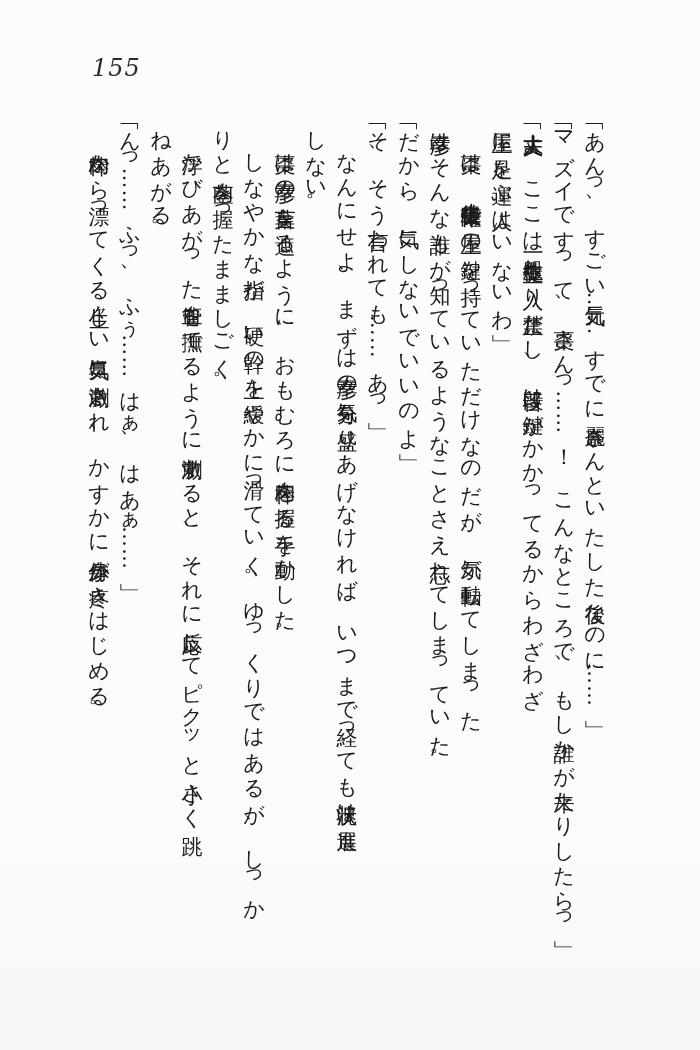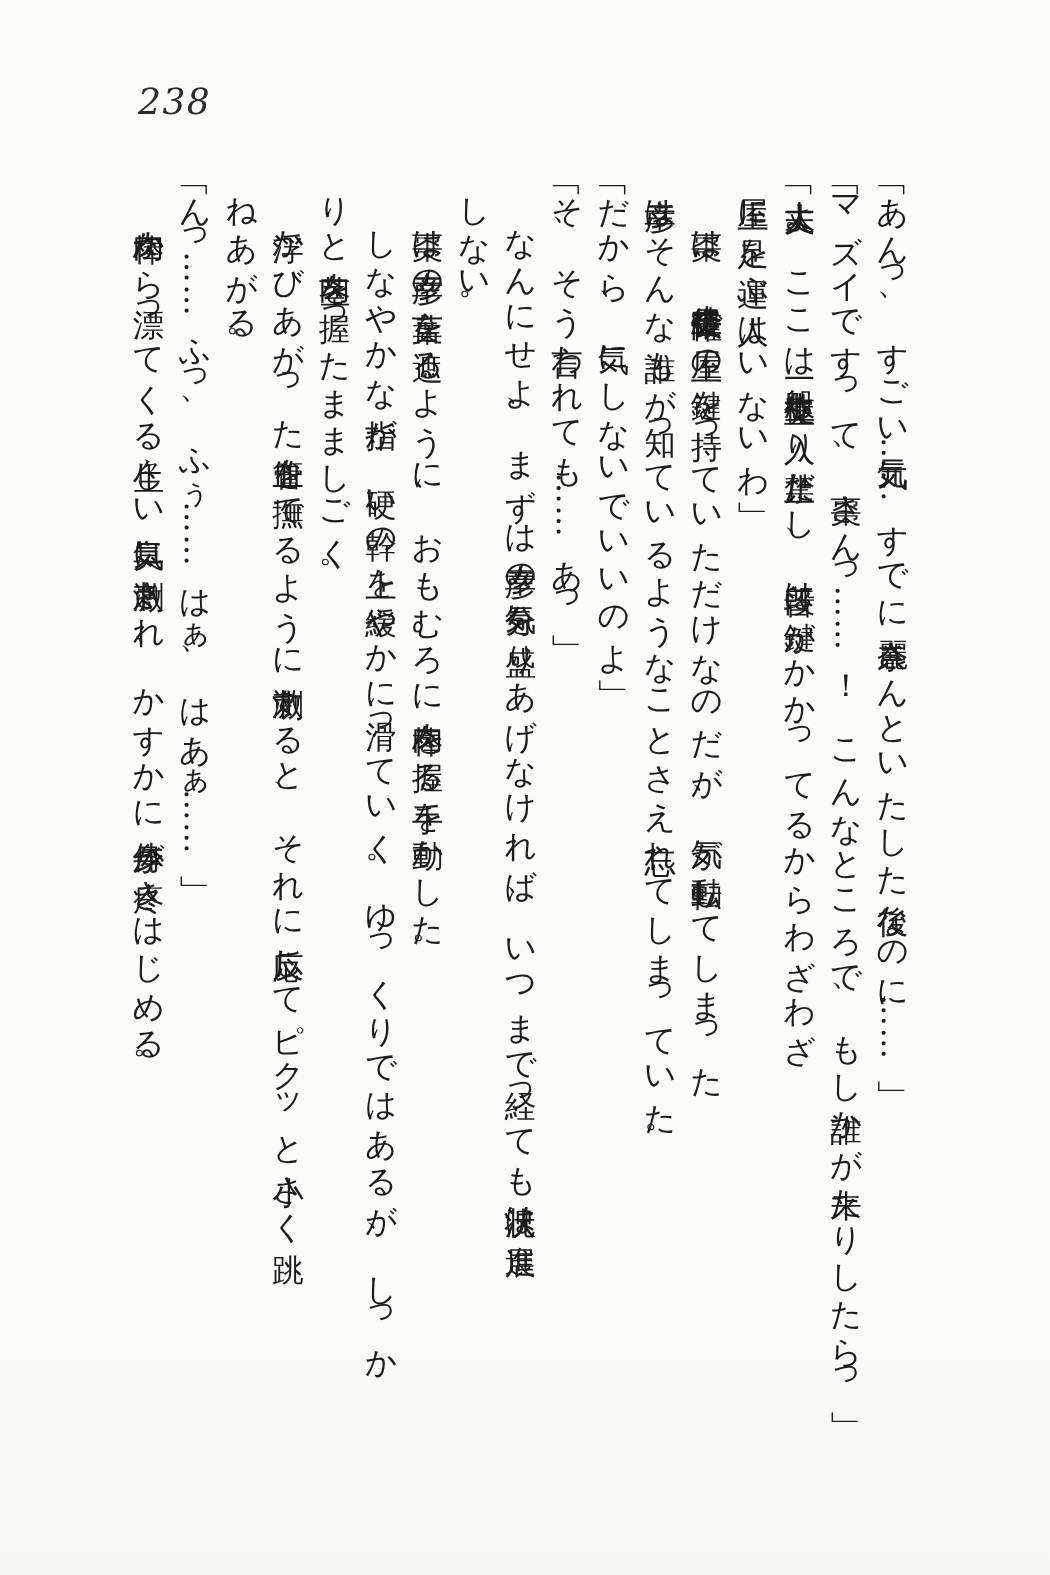--- a/index.html
+++ b/index.html
@@ -44,21 +44,21 @@
   }
   .text-line {
     display: block;
     white-space: nowrap;
   }
 </style>
 </head>
 <body>
 
 <div class="page">
-  <div class="page-number">238</div>
+  <div class="page-number">155</div>
 
   <div class="text-block">
     <div class="text-line">「あんっ、すごい元気……すでに麗奈さんといたした後なのに……」</div>
     <div class="text-line">「マズイですって、棗さんっ……！　こんなところで、もし誰かが来たりしたらっ」</div>
     <div class="text-line">「大丈夫よ。ここは一般生徒立ち入り禁止だし、普段は鍵がかかってるからわざわざ</div>
     <div class="text-line">屋上に足を運ぶ人はいないわ」</div>
     <div class="text-line">　棗は、生徒会長権限で屋上の鍵を持っていただけなのだが、気が動転してしまった</div>
     <div class="text-line">幸彦はそんな誰もが知っているようなことさえ忘れてしまっていた。</div>
     <div class="text-line">「だから、気にしないでいいのよ」</div>
     <div class="text-line">「そ、そう言われても……あっ」</div>

